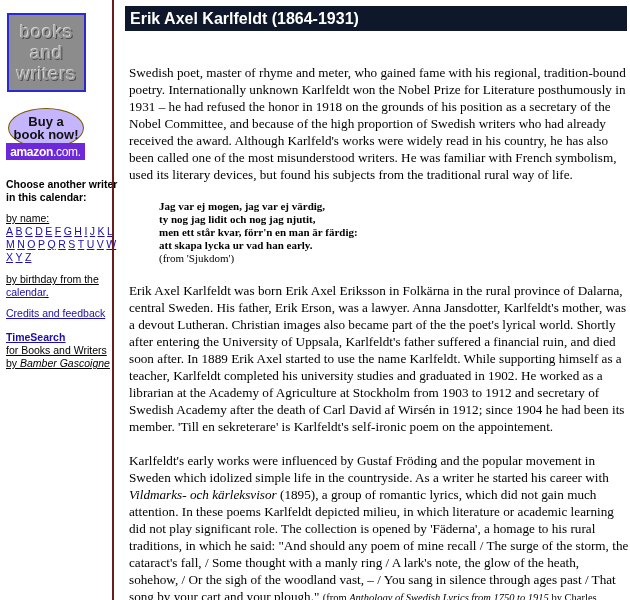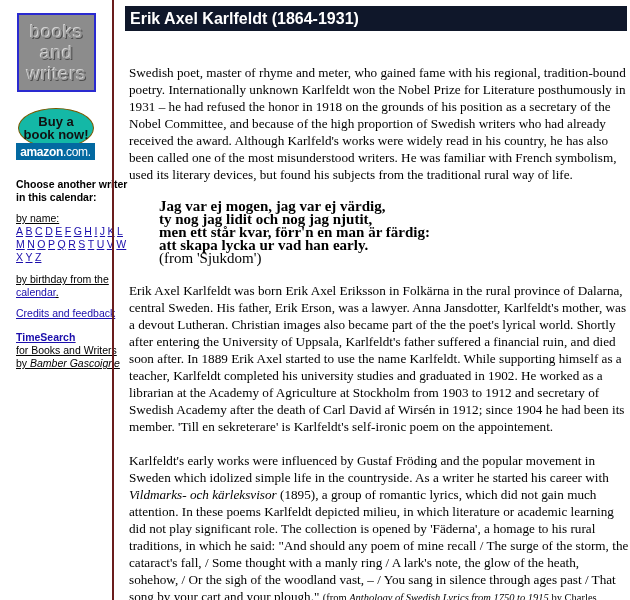--- a/index.html
+++ b/index.html
@@ -1,42 +1,42 @@
 <!DOCTYPE html>
 <html><head>
 <meta charset="utf-8">
 <style>
   html, body { margin: 0; padding: 0; background: #ffffff; }
   body { width: 630px; height: 600px; overflow: hidden; position: relative; }
   .sidebar {
-    position: absolute; left: 14px; top: 0; width: 100px; height: 600px;
+    position: absolute; left: 4px; top: 0; width: 100px; height: 600px;
     font-family: "Liberation Sans", sans-serif; font-size: 10.5px; color: #000;
   }
   .divider {
     position: absolute; left: 112px; top: 0; width: 2px; height: 600px; background: #6b1d1d;
   }
   .logo {
     position: absolute; left: 3px; top: 13px; width: 75px; height: 75px;
     background: #8c8c8c; border: 2px solid #2a2ad0;
     display: flex; flex-direction: column; align-items: center; justify-content: center;
     font-family: "Liberation Sans", sans-serif; font-size: 19px; line-height: 21px;
     color: #9a9a9a; letter-spacing: 0.5px;
     text-shadow: -1px -1px 0 #d6d6d6, 1px 1px 0 #4d4d4d;
   }
   .amazon {
     position: absolute; left: 2px; top: 108px; width: 79px; height: 52px;
   }
   .amazon .oval {
     position: absolute; left: 2px; top: 0; width: 74px; height: 38px;
-    border-radius: 50%; background: #14b8a6; border: 1px solid #7a5a00;
+    border-radius: 50%; background: #c4b5fd; border: 1px solid #7a5a00;
     display: flex; flex-direction: column; align-items: center; justify-content: center;
     font-family: "Liberation Sans", sans-serif; font-weight: bold; font-size: 13px; line-height: 13px; color: #111;
   }
   .amazon .bar {
-    position: absolute; left: 0; top: 35px; width: 79px; height: 17px; background: #0369a1;
+    position: absolute; left: 0; top: 35px; width: 79px; height: 17px; background: #6d28d9;
     color: #fff; font-family: "Liberation Sans", sans-serif; font-size: 12px; font-weight: bold;
     display: flex; align-items: center; justify-content: center; letter-spacing: -0.3px;
   }
   .amazon .bar .com { font-weight: normal; text-align: right; }
   .side-block { position: absolute; left: 2px; width: 112px; }
   .side-heading { font-weight: bold; line-height: 13px; }
   .side-text { line-height: 13px; text-decoration: underline; }
   a { color: #1a0dab; text-decoration: underline; }
   .letters { line-height: 13px; }
   .letters a { color: #1a0dab; margin-right: 2.5px; }
@@ -48,21 +48,21 @@
     background: #0f172a; color: #fff; height: 25px; line-height: 25px; padding-left: 5px;
     font-family: "Liberation Sans", sans-serif; font-weight: bold; font-size: 16px;
   }
   .content {
     position: absolute; left: 4px; top: 56px; width: 500px;
     font-family: "Liberation Serif", serif; font-size: 13.2px; line-height: 17px; color: #000;
   }
   .content p { margin: 0 0 17px 0; }
   .poem {
     margin: 0 0 17px 30px; font-family: "Liberation Serif", serif;
-    font-size: 15px; line-height: 13px;
+    font-size: 11px; line-height: 13px;
   }
   .poem .line { font-weight: bold; }
   .small { font-size: 10.5px; }
 </style>
 </head>
 <body>
 
 <div class="sidebar">
   <div class="logo">
     <span>books</span>

